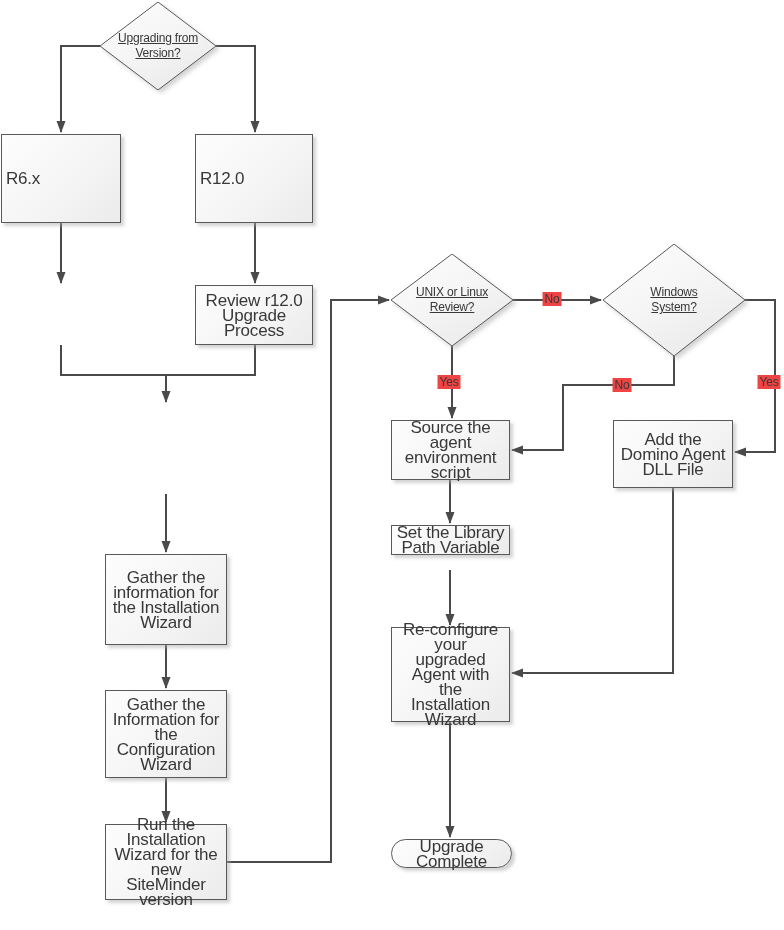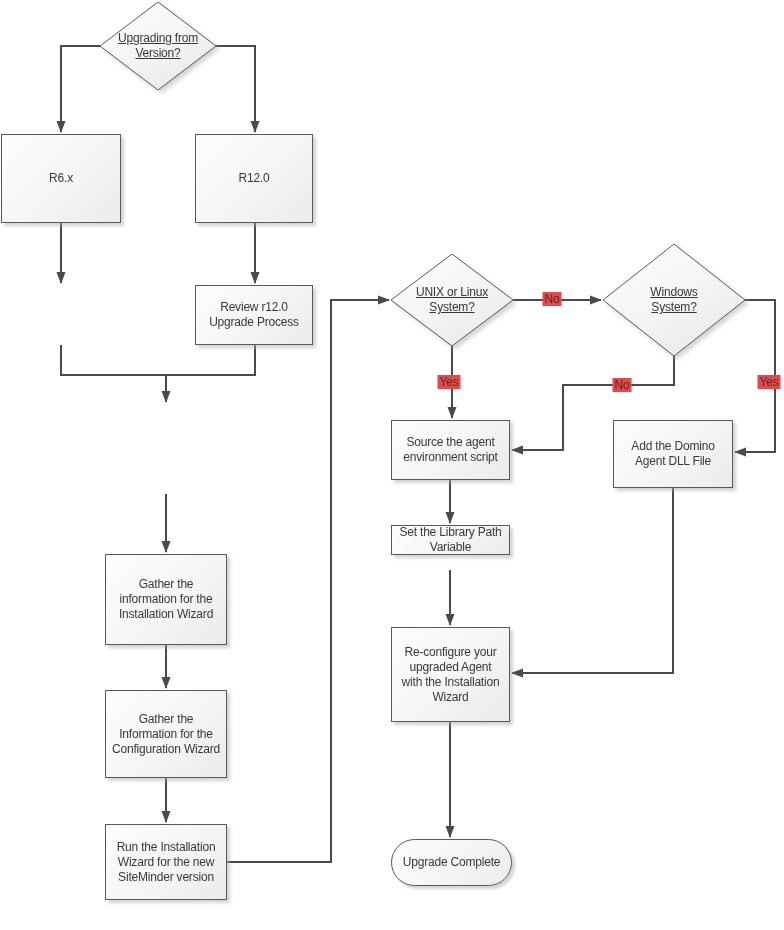--- a/index.html
+++ b/index.html
@@ -6,22 +6,22 @@
   #stage{
     position:relative;width:784px;height:930px;background:#ffffff;overflow:hidden;
     font-family:"Liberation Sans", sans-serif;color:#383838;
   }
   #edges{position:absolute;left:0;top:0;width:784px;height:930px;}
   .node{
     position:absolute;box-sizing:border-box;
     border:1px solid #595959;
     background:linear-gradient(135deg,#fdfdfd 0%,#f5f5f5 55%,#ebebeb 100%);
     box-shadow:3px 3px 3px rgba(170,170,170,0.5);
-    display:flex;align-items:center;justify-content:center;
-    text-align:center;font-size:12px;line-height:15px;letter-spacing:-0.2px;
+    display:flex;align-items:center;justify-content:flex-start;
+    text-align:center;font-size:17px;line-height:15px;letter-spacing:-0.2px;
     padding:2px 4px;
   }
   .node.pad8{padding:2px 8px;}
   .stadium{border-radius:24px;box-shadow:3px 3px 3px rgba(170,170,170,0.5);}
   .diamond{position:absolute;}
   .diamond svg{position:absolute;left:0;top:0;filter:drop-shadow(3px 3px 2px rgba(175,175,175,0.55));}
   .diamond .dlabel{
     position:absolute;inset:0;display:flex;align-items:center;justify-content:center;
     text-align:center;font-size:12px;line-height:15px;letter-spacing:-0.2px;text-decoration:underline;
   }
@@ -76,21 +76,21 @@
     <svg width="116" height="88" viewBox="0 0 116 88">
       <polygon points="58,0 116,44 58,88 0,44" fill="url(#diaGrad)" stroke="#595959" stroke-width="1"></polygon>
     </svg>
     <div class="dlabel">Upgrading from Version?</div>
   </div>
 
   <div class="diamond d-unix" style="left:391px;top:254px;width:122px;height:92px;">
     <svg width="122" height="92" viewBox="0 0 122 92">
       <polygon points="61,0 122,46 61,92 0,46" fill="url(#diaGrad)" stroke="#595959" stroke-width="1"></polygon>
     </svg>
-    <div class="dlabel">UNIX or Linux System?</div>
+    <div class="dlabel">UNIX or Linux Review?</div>
   </div>
 
   <div class="diamond d-win" style="left:603px;top:244px;width:142px;height:112px;">
     <svg width="142" height="112" viewBox="0 0 142 112">
       <polygon points="71,0 142,56 71,112 0,56" fill="url(#diaGrad)" stroke="#595959" stroke-width="1"></polygon>
     </svg>
     <div class="dlabel">Windows System?</div>
   </div>
 
   <div class="node" style="left:1px;top:134px;width:120px;height:89px;">
@@ -128,21 +128,21 @@
   </div>
 
   <div class="node" style="left:391px;top:525px;width:119px;height:30px;">
     <span>Set the Library Path Variable</span>
   </div>
 
   <div class="node pad8" style="left:391px;top:627px;width:119px;height:95px;">
     <span>Re-configure your upgraded Agent with the Installation Wizard</span>
   </div>
 
-  <div class="node stadium" style="left:391px;top:839px;width:121px;height:47px;">
+  <div class="node stadium" style="left:391px;top:839px;width:121px;height:29px;">
     <span>Upgrade Complete</span>
   </div>
 
   <div class="edge-label" style="left:552px;top:299px;">No</div>
   <div class="edge-label" style="left:449px;top:382px;">Yes</div>
   <div class="edge-label" style="left:622px;top:385px;">No</div>
   <div class="edge-label" style="left:769px;top:382px;">Yes</div>
 
 </div>
 

